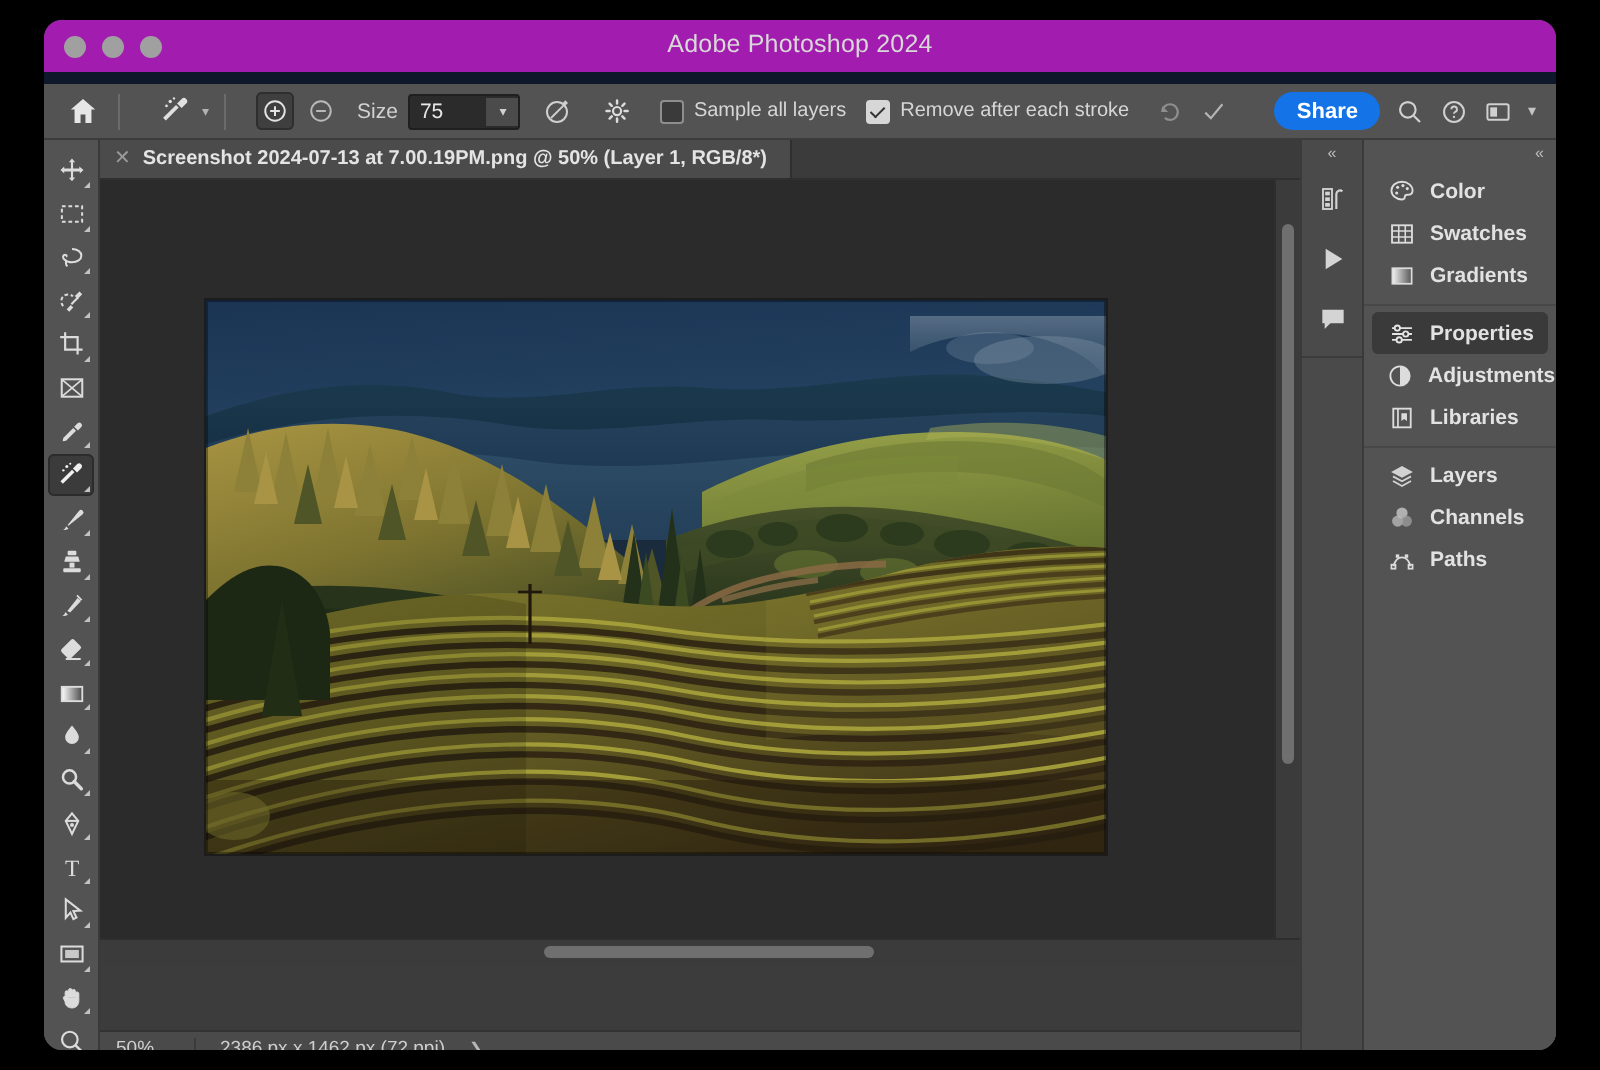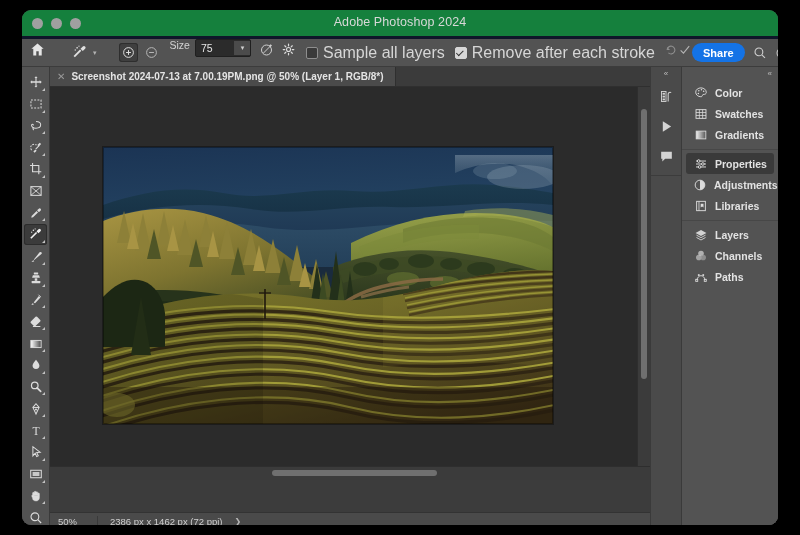--- a/index.html
+++ b/index.html
@@ -6,30 +6,30 @@
   body{width:800px;height:535px;overflow:hidden;font-family:"Liberation Sans",sans-serif;}
 
   .screen{position:absolute;left:0;top:0;width:800px;height:535px;background:#000;}
 
   
   .window{position:absolute;left:22px;top:10px;width:756px;height:515px;
           background:#535353;border-radius:9px;overflow:hidden;
           box-shadow:0 6px 26px rgba(0,0,0,.75);}
 
   
-  .titlebar{position:relative;height:26px;background:#15803d;
-            border-bottom:3px solid #0f172a;}
+  .titlebar{position:relative;height:26px;background:#a21caf;
+            border-bottom:6px solid #0f172a;}
   .lights{position:absolute;left:10px;top:8px;display:flex;gap:8px;}
   .light{width:11px;height:11px;border-radius:50%;background:#a0a0a0;}
   .title{position:absolute;left:0;right:0;top:5px;text-align:center;
          font-size:12.5px;color:#d8d8d8;letter-spacing:.1px;}
 
   
   .optionsbar{position:relative;height:27px;background:#535353;
-              border-bottom:1px solid #3c3c3c;display:flex;}
+              border-bottom:1px solid #3c3c3c;display:flex;align-items:center;}
   .ob-sep{width:1px;height:18px;background:#6a6a6a;margin:0 7px;}
   .ob-btn{display:flex;align-items:center;justify-content:center;
           width:22px;height:21px;color:#cfcfcf;}
   .ob-btn.home svg{width:15px;height:15px;}
   .tool-swatch{position:relative;display:flex;align-items:center;
                margin-left:8px;}
   .tool-swatch .glyph{width:24px;height:21px;display:flex;align-items:center;justify-content:center;color:#e2e2e2;}
   .caret{font-size:7px;color:#b3b3b3;margin-left:2px;}
   .toggle-grp{display:flex;align-items:center;margin-left:8px;gap:4px;}
   .tgl{width:19px;height:19px;border-radius:3px;display:flex;align-items:center;
@@ -41,21 +41,21 @@
   .numfield .v{font-size:10.5px;color:#e6e6e6;padding:0 6px 0 5px;min-width:27px;}
   .numfield .dd{width:15px;height:14px;display:flex;align-items:center;
                 justify-content:center;border-left:1px solid #4a4a4a;
                 background:#4b4b4b;color:#d0d0d0;font-size:7px;}
   .chk{width:10px;height:10px;border-radius:2px;background:#3a3a3a;
        border:1px solid #8e8e8e;display:inline-flex;align-items:center;
        justify-content:center;margin-right:5px;vertical-align:-1px;}
   .chk.checked{background:#d7d7d7;border-color:#d7d7d7;}
   .chk.checked:after{content:"";width:6px;height:3px;border-left:1.6px solid #333;
        border-bottom:1.6px solid #333;transform:rotate(-45deg) translate(0px,-1px);}
-  .cbrow{display:flex;align-items:center;font-size:16px;color:#d6d6d6;
+  .cbrow{display:flex;align-items:center;font-size:10px;color:#d6d6d6;
          margin-left:10px;white-space:nowrap;}
   .spacer{flex:1;}
   .share{height:19px;padding:0 11px;border-radius:10px;background:#1473e6;
          color:#fff;font-size:11px;font-weight:bold;display:flex;align-items:center;}
   .ob-right{display:flex;align-items:center;gap:8px;margin-right:10px;}
   .ob-ic{color:#d0d0d0;display:flex;align-items:center;}
 
   
   .bodywrap{position:relative;height:462px;background:#3c3c3c;display:flex;}
 

